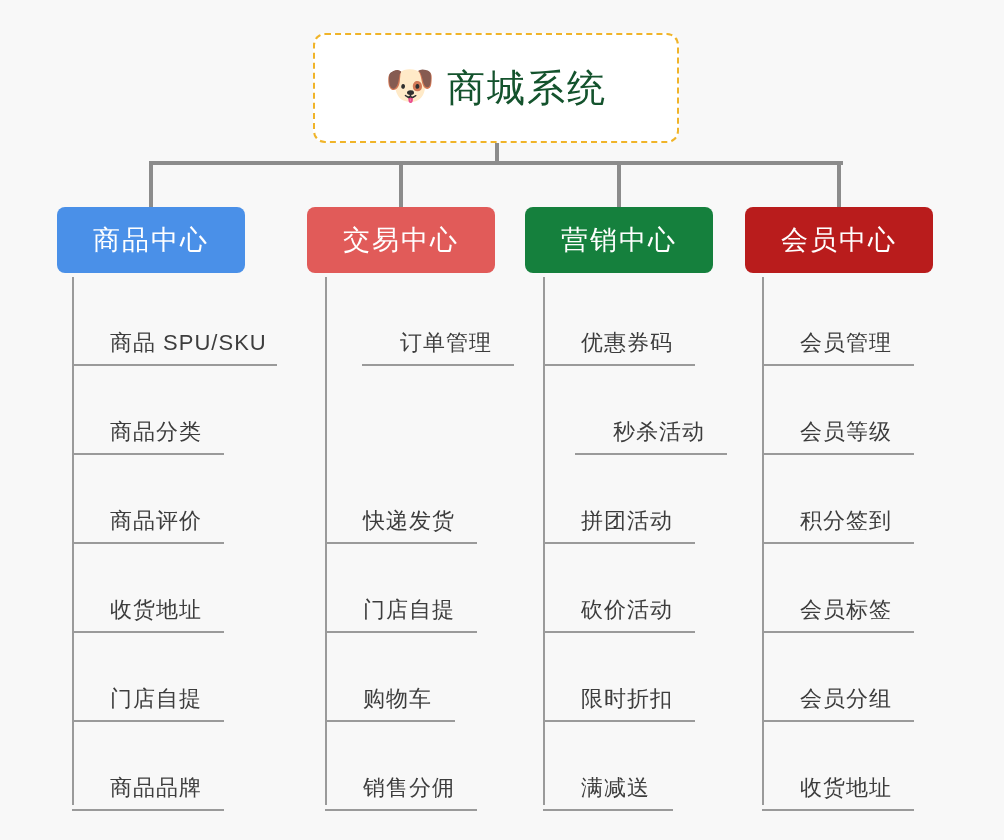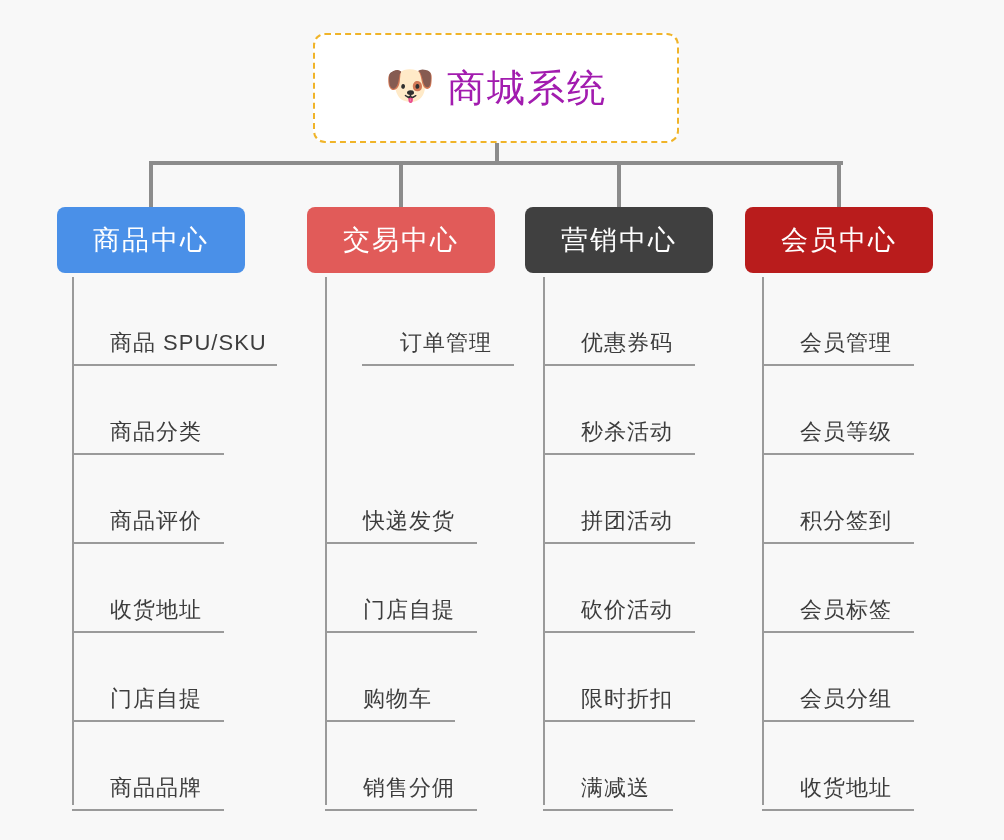--- a/index.html
+++ b/index.html
@@ -25,21 +25,21 @@
     display:flex;align-items:center;justify-content:center;
     gap:16px;
   }
   .root-emoji{
     font-size:40px;line-height:1;
     display:block;
     width:46px;height:46px;
   }
   .root-title{
     font-size:38px;
-    color:#a21caf;
+    color:#14532d;
     letter-spacing:2px;
     white-space:nowrap;
     font-weight:400;
   }
 
   
   .conn{position:absolute;background:#8c8c8c;}
   .conn-v-root{left:495px;top:143px;width:4px;height:22px;}
   .conn-h-bus{left:149px;top:161px;width:694px;height:4px;}
   .conn-v-drop{top:161px;width:4px;height:48px;}
@@ -155,28 +155,28 @@
         <div class="leaf-item" style="top: 356px; width: 140px;">
           <div class="leaf-label">购物车</div>
           <div class="leaf-underline" style="width: 130px;"></div>
         </div>
         <div class="leaf-item" style="top: 445px; width: 162px;">
           <div class="leaf-label">销售分佣</div>
           <div class="leaf-underline" style="width: 152px;"></div>
         </div>
       </div>
       <div class="conn conn-v-drop" style="left: 617px;"></div>
-      <div class="cat-box" style="left: 525px; background: #404040;">营销中心</div>
+      <div class="cat-box" style="left: 525px; background: #15803d;">营销中心</div>
       <div class="leaf-col" style="left: 543px;">
         <div class="spine"></div>
         <div class="leaf-item" style="top: 0px; width: 162px;">
           <div class="leaf-label">优惠券码</div>
           <div class="leaf-underline" style="width: 152px;"></div>
         </div>
-        <div class="leaf-item" style="top: 89px; width: 162px;">
+        <div class="leaf-item" style="top: 89px; width: 162px; margin-left: 32px;">
           <div class="leaf-label">秒杀活动</div>
           <div class="leaf-underline" style="width: 152px;"></div>
         </div>
         <div class="leaf-item" style="top: 178px; width: 162px;">
           <div class="leaf-label">拼团活动</div>
           <div class="leaf-underline" style="width: 152px;"></div>
         </div>
         <div class="leaf-item" style="top: 267px; width: 162px;">
           <div class="leaf-label">砍价活动</div>
           <div class="leaf-underline" style="width: 152px;"></div>

